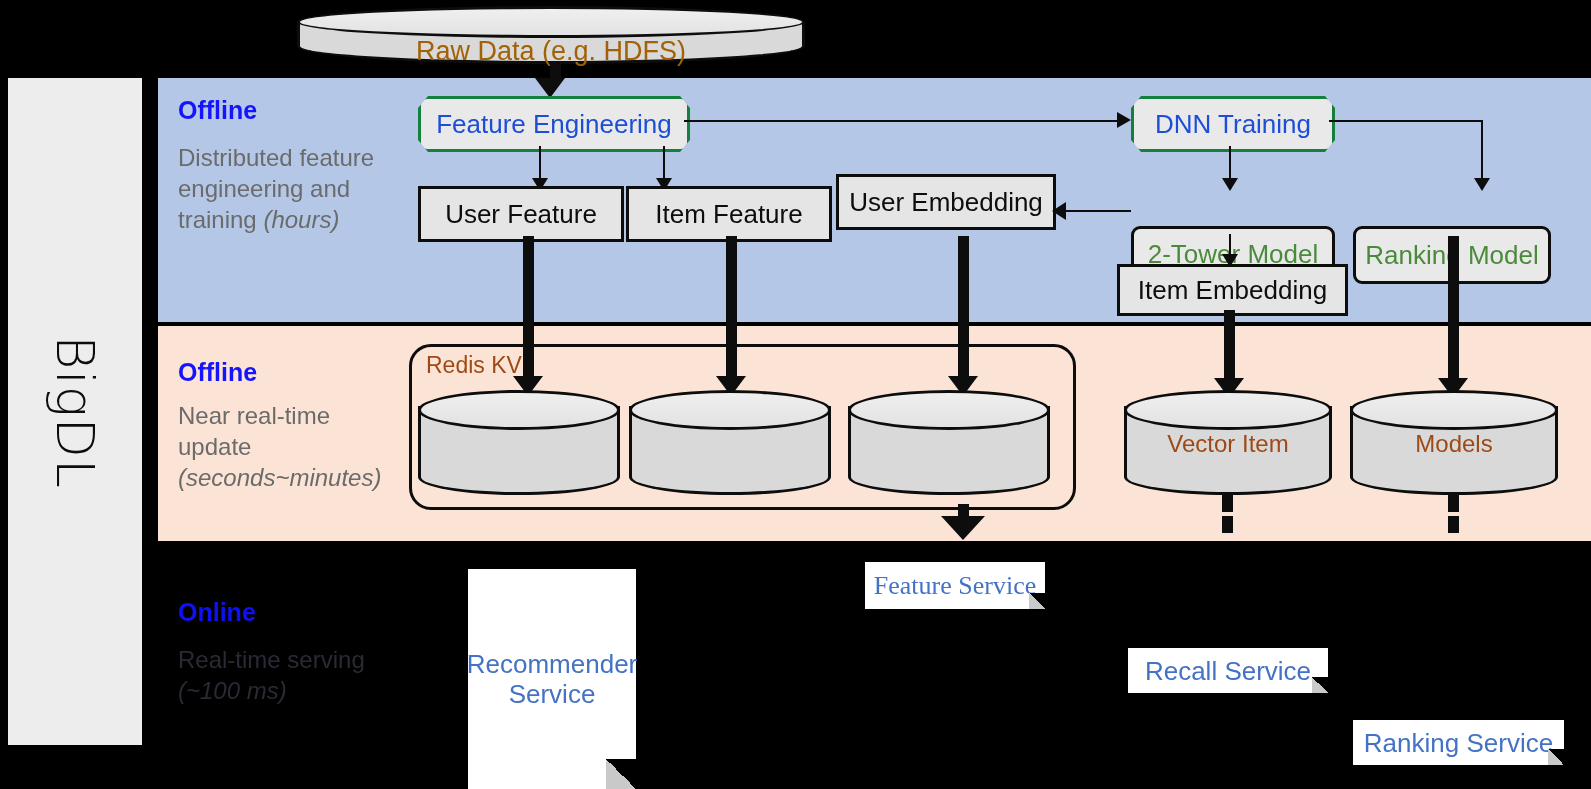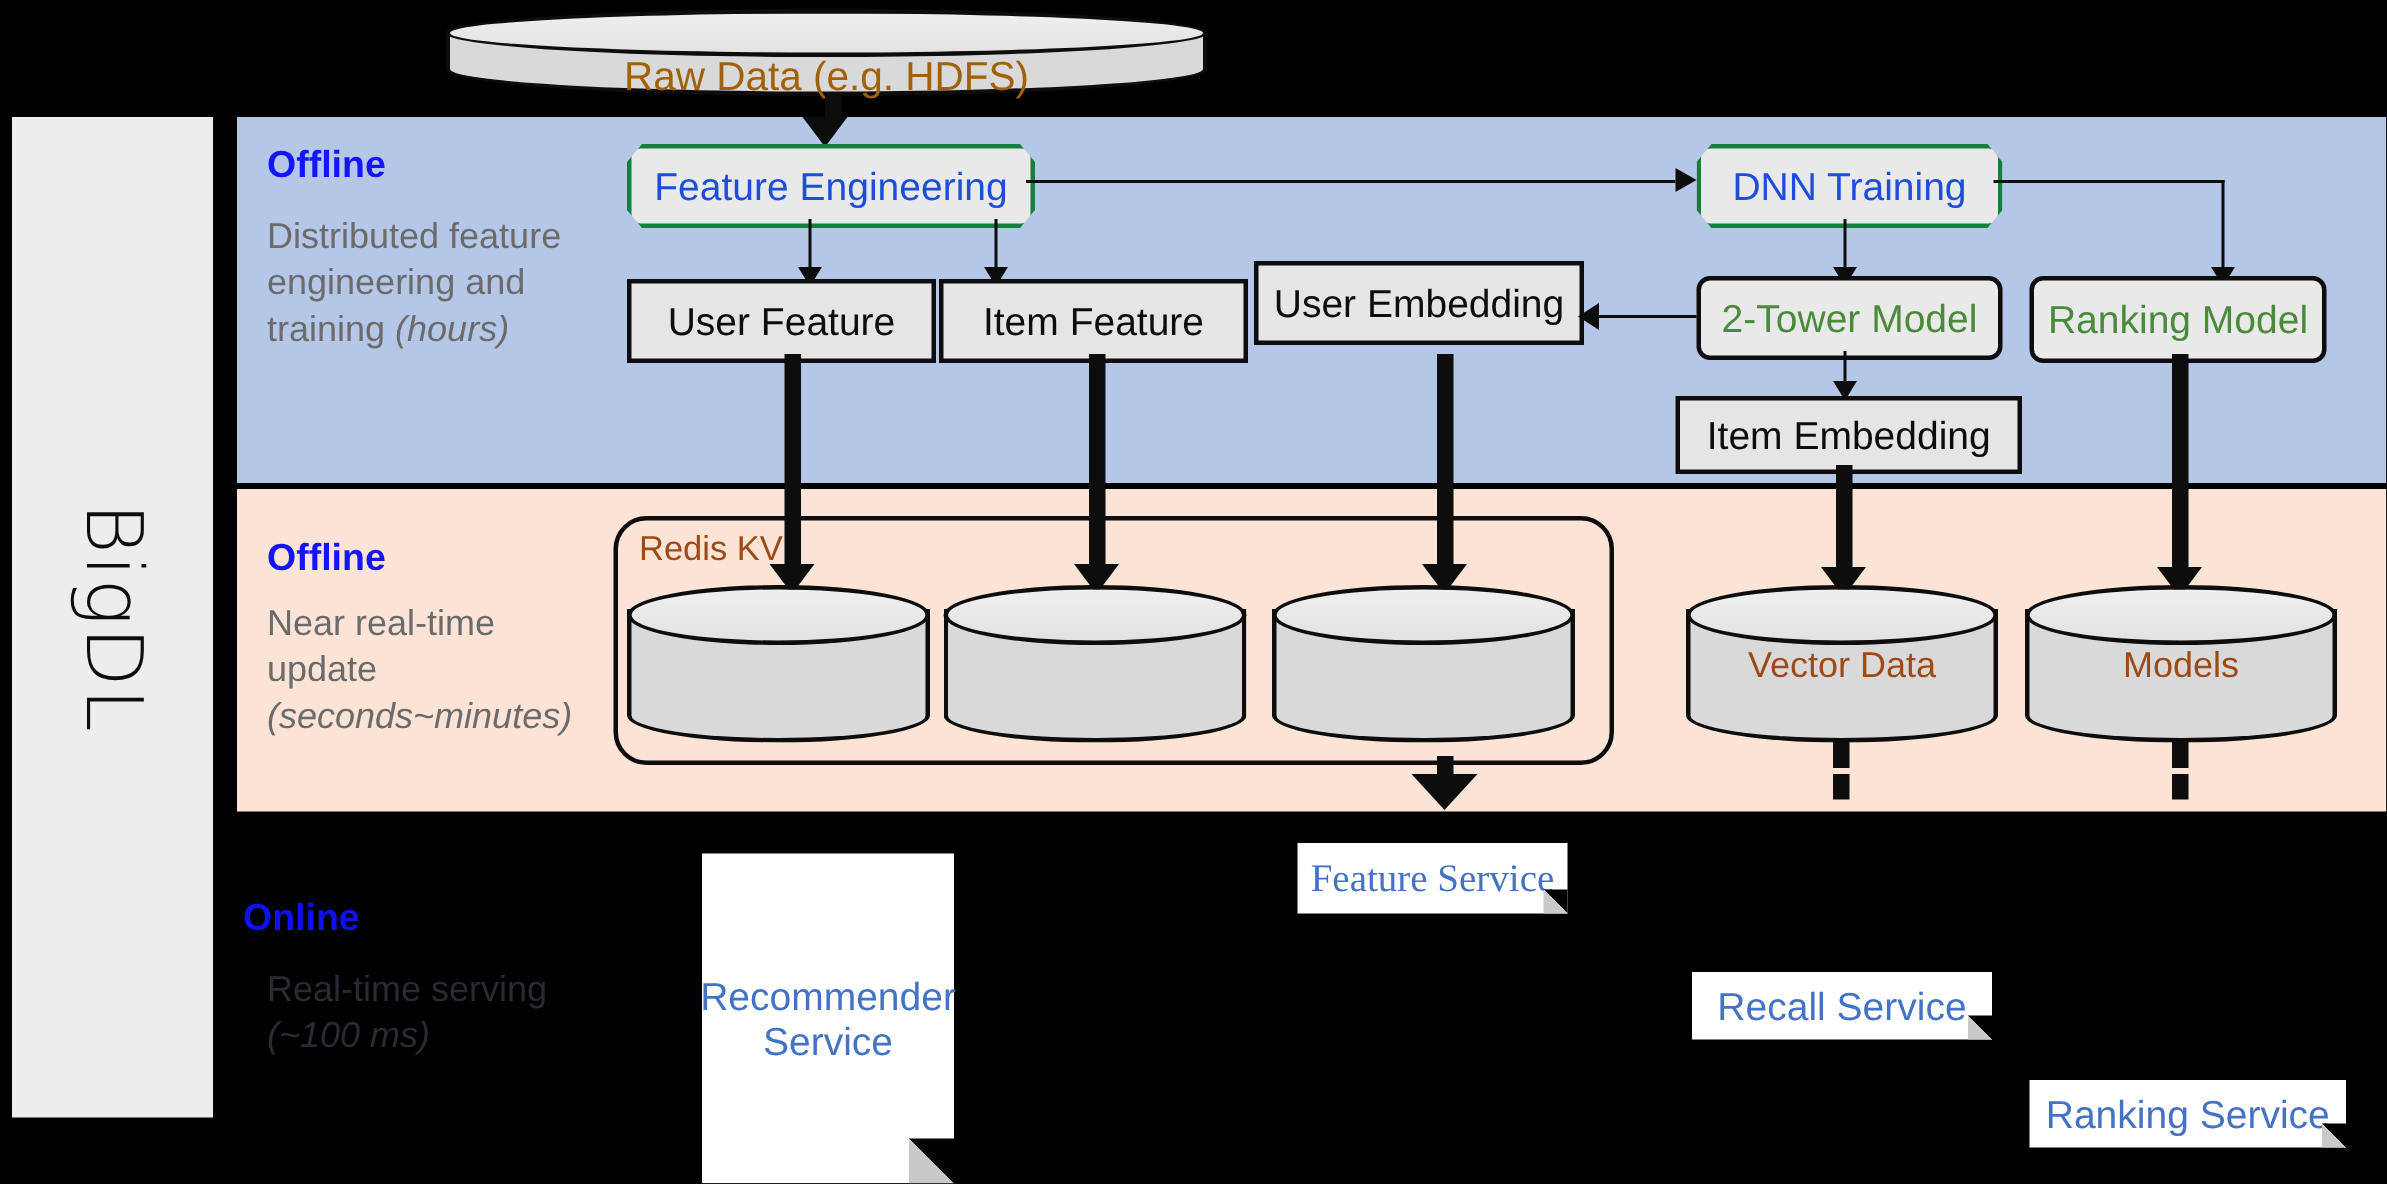--- a/index.html
+++ b/index.html
@@ -43,21 +43,21 @@
   .cyl .top{position:absolute;left:0;right:0;top:0;height:34px;
     background:linear-gradient(#efefef,#e2e2e2);border:3px solid #0d0d0d;border-radius:50%/50%;}
   .cyl .lbl{position:absolute;left:0;right:0;top:50%;transform:translateY(-45%);
     text-align:center;font-size:24px;color:#9e4a16;}
 
   .greybox{position:absolute;background:#e5e5e5;border:3px solid #0d0d0d;
     display:flex;align-items:center;justify-content:center;
     font-size:26px;color:#0d0d0d;}
 
   .roundbox{position:absolute;background:#e9e9e9;border:3px solid #0d0d0d;border-radius:9px;
-    display:flex;align-items:center;justify-content:center;font-size:26px;}
+    display:flex;align-items:center;justify-content:center;font-size:26px;margin-top:42px;}
   .roundbox.green{color:#4a8b3b;}
 
   .notchbox{position:absolute;background:#e9e9e9;border:3px solid #15803d;border-radius:9px;
     display:flex;align-items:center;justify-content:center;font-size:26px;color:#1d4ed8;
     clip-path:polygon(0 12px, 10px 0, calc(100% - 10px) 0, 100% 12px,
                       100% calc(100% - 12px), calc(100% - 10px) 100%, 10px 100%, 0 calc(100% - 12px));}
 
   .docbox{position:absolute;background:#fff;
     display:flex;align-items:center;justify-content:center;text-align:center;
     font-size:26px;color:#4472c4;line-height:30px;}
@@ -97,21 +97,21 @@
   <div class="band-title" style="left:178px;top:96px;">Offline</div>
   <div class="band-desc" style="left:178px;top:142px;">
     <span>Distributed feature engineering and training </span><i>(hours)</i>
   </div>
 
   <div class="band-title" style="left:178px;top:358px;">Offline</div>
   <div class="band-desc" style="left:178px;top:400px;">
     <span>Near real-time update </span><i>(seconds~minutes)</i>
   </div>
 
-  <div class="band-title" id="online-title" style="left:162px;top:598px;text-align:right;">Online</div>
+  <div class="band-title" id="online-title" style="left:178px;top:598px;text-align:right;">Online</div>
   <div class="band-desc" id="online-desc" style="left:178px;top:644px;">
     <span>Real-time serving </span><i>(~100 ms)</i>
   </div>
 
   <div class="cyl" style="left:297px;top:6px;width:508px;height:58px;">
     <div class="body" style="top:16px;"></div>
     <div class="top" style="height:26px;"></div>
     <div class="lbl" style="color:#a16207;font-size:27px;top:30px;transform:none;">Raw Data (e.g. HDFS)</div>
   </div>
   <div class="vline" style="left:550px;top:64px;height:18px;width:11px;"></div>
@@ -197,21 +197,21 @@
   </div>
   <div class="cyl" style="left:848px;top:390px;width:202px;height:105px;">
     <div class="body" style="top:16px;"></div>
     <div class="top"></div>
     <div class="lbl" style="color:#9e4a16;"></div>
   </div>
 
   <div class="cyl" style="left:1124px;top:390px;width:208px;height:105px;">
     <div class="body" style="top:16px;"></div>
     <div class="top"></div>
-    <div class="lbl">Vector Data</div>
+    <div class="lbl">Vector Item</div>
   </div>
   <div class="cyl" style="left:1350px;top:390px;width:208px;height:105px;">
     <div class="body" style="top:16px;"></div>
     <div class="top"></div>
     <div class="lbl">Models</div>
   </div>
 
   <div class="tline" style="left:1222px;top:493px;height:19px;"></div>
   <div class="tline" style="left:1222px;top:516px;height:17px;"></div>
   <div class="tline" style="left:1448px;top:493px;height:19px;"></div>

